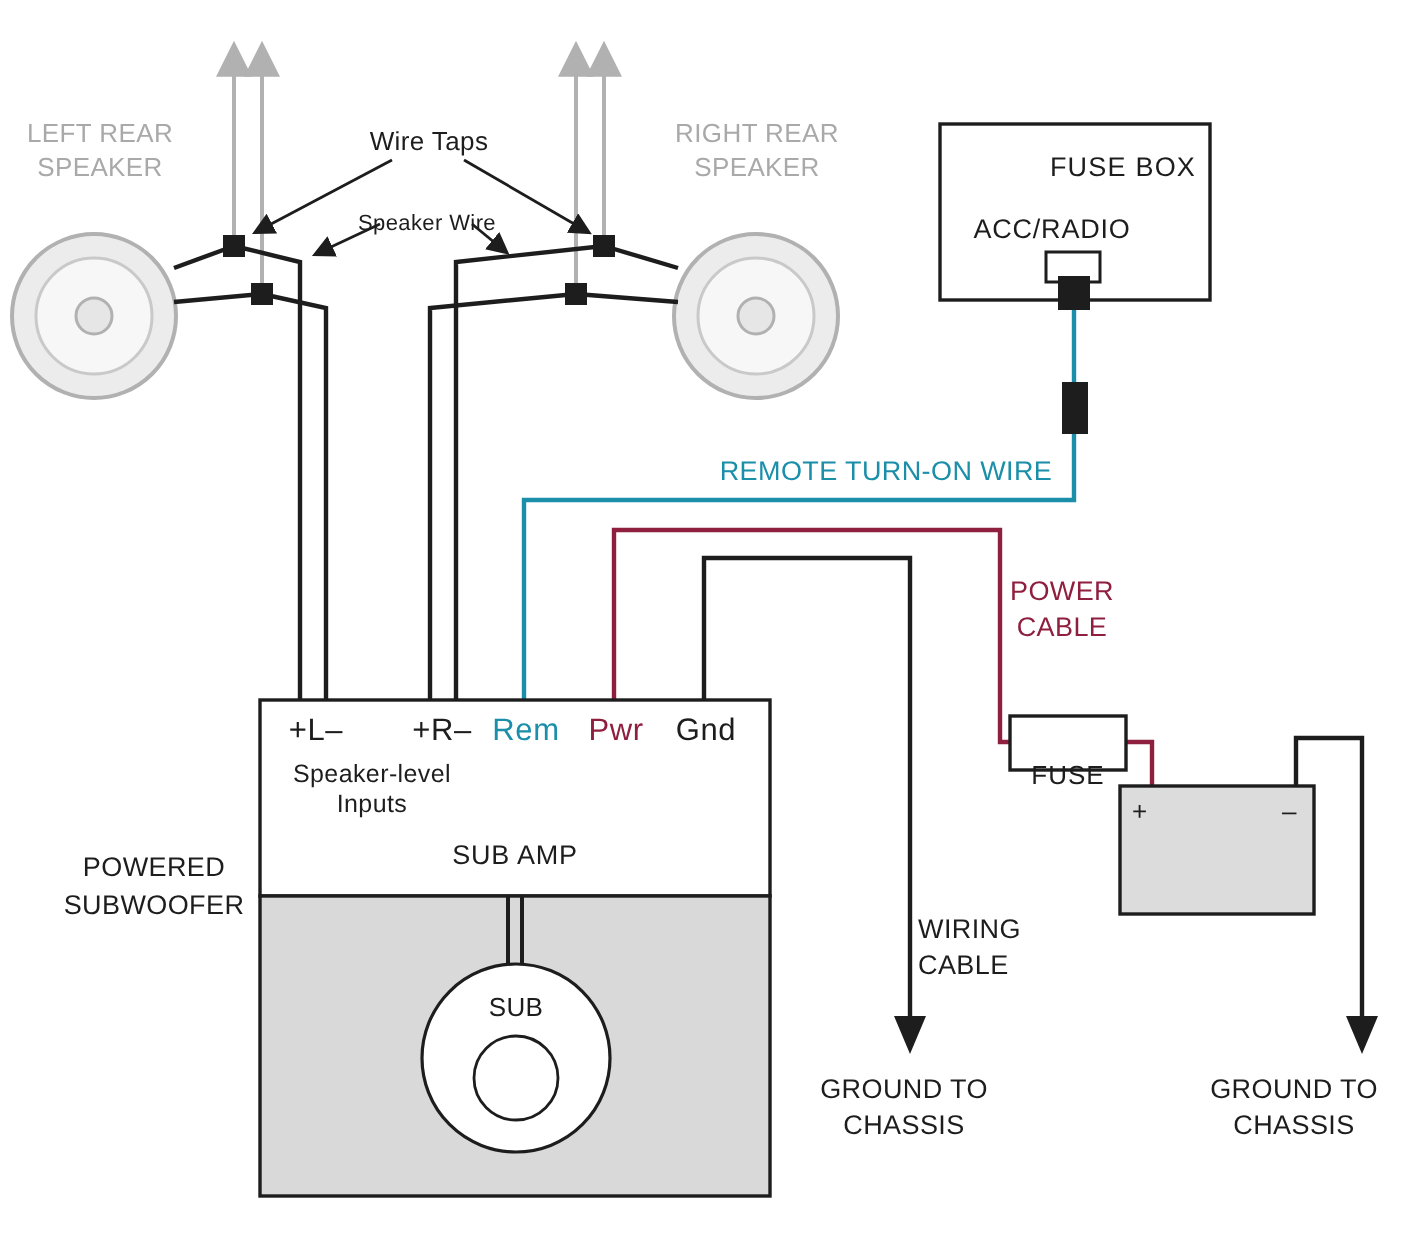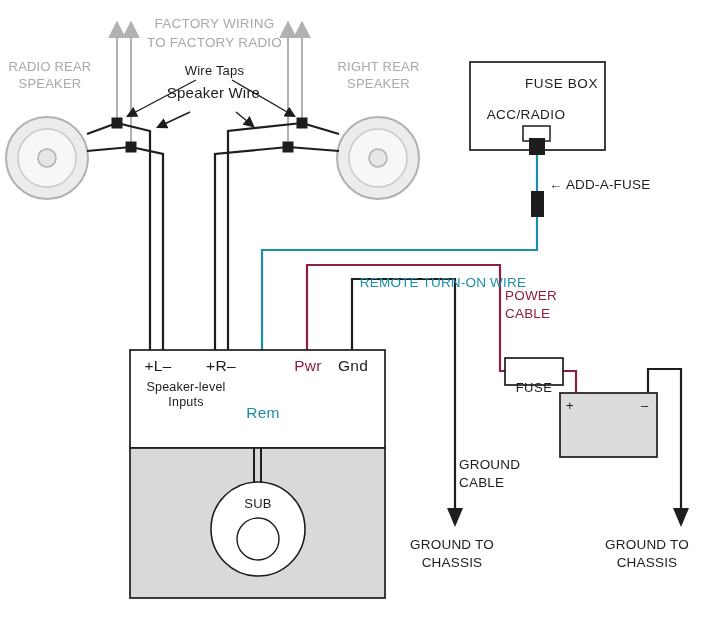--- a/index.html
+++ b/index.html
@@ -5,22 +5,22 @@
   html,body { margin:0; padding:0; background:#fff; }
   .stage {
     position:relative; width:704px; height:618px; background:#fff;
     font-family:"Liberation Sans","DejaVu Sans",sans-serif;
     color:var(--ink); overflow:hidden;
   }
   .stage svg { position:absolute; left:0; top:0; }
   .lbl { position:absolute; white-space:pre-line; line-height:18px; font-size:13.5px; letter-spacing:.2px; }
   .center { text-align:center; }
   .gray  { color:var(--gray_text); }
-  .teal  { color:var(--teal);margin-top:47px; }
-  .maroon{ color:var(--maroon); }
+  .teal  { color:var(--teal); }
+  .maroon{ color:var(--maroon);text-align:center; }
   .ink   { color:var(--ink); }
   .small { font-size:12.5px; line-height:15px; }
   .term  { font-size:15.5px; letter-spacing:.3px; }
   .flexc { display:flex; align-items:center; justify-content:center; }
 
   
   .wire-black  { stroke:var(--ink); stroke-width:2.2; fill:none; }
   .wire-thin   { stroke:var(--ink); stroke-width:1.4; fill:none; }
   .wire-gray   { stroke:var(--gray); stroke-width:2; fill:none; }
   .wire-teal   { stroke:var(--teal); stroke-width:2.2; fill:none; }
@@ -108,52 +108,52 @@
     <rect class="batt" x="560" y="393" width="97" height="64"></rect>
 
     <rect class="box" x="130" y="350" width="255" height="98"></rect>
     <rect class="boxfill" x="130" y="448" width="255" height="150"></rect>
     <path class="wire-black" d="M254,448 L254,483" style="stroke-width:2"></path>
     <path class="wire-black" d="M261,448 L261,483" style="stroke-width:2"></path>
     <circle cx="258" cy="529" r="47" fill="#fff" stroke="var(--ink)" stroke-width="1.6"></circle>
     <circle cx="258" cy="539" r="21" fill="#fff" stroke="var(--ink)" stroke-width="1.4"></circle>
   </svg>
 
-  <div class="lbl gray center" style="left:142px; top:14px; width:145px; line-height:19px;">FACTORY WIRING
-TO FACTORY RADIO</div>
-  <div class="lbl gray center" style="left:4px; top:58px; width:92px; font-size:13px; line-height:17px;">RADIO REAR
+  <div class="lbl gray center" style="left:4px; top:58px; width:92px; font-size:13px; line-height:17px;">LEFT REAR
 SPEAKER</div>
   <div class="lbl gray center" style="left:330px; top:58px; width:97px; font-size:13px; line-height:17px;">RIGHT REAR
 SPEAKER</div>
 
   <div class="lbl ink center" style="left:172px; top:62px; width:85px; font-size:13px;">Wire Taps</div>
-  <div class="lbl ink center" style="left:166px; top:84px; width:95px; font-size:15px;">Speaker Wire</div>
+  <div class="lbl ink center" style="left:166px; top:103px; width:95px; font-size:11px;">Speaker Wire</div>
 
   <div class="lbl ink center" style="left:494px; top:75px; width:135px; letter-spacing:.6px;">FUSE BOX</div>
   <div class="lbl ink center" style="left:470px; top:106px; width:112px; letter-spacing:.4px;">ACC/RADIO</div>
-  <div class="lbl ink" style="left:549px; top:176px;">← ADD-A-FUSE</div>
 
   <div class="lbl teal center" style="left:352px; top:227px; width:182px;">REMOTE TURN-ON WIRE</div>
   <div class="lbl maroon" style="left:505px; top:287px;">POWER
 CABLE</div>
   <div class="lbl ink flexc" style="left:505px; top:374px; width:58px; height:27px; font-size:13px; letter-spacing:.5px;">FUSE</div>
 
   <div class="lbl ink" style="left:566px; top:397px; font-size:13px;">+</div>
   <div class="lbl ink" style="left:641px; top:397px; font-size:13px;">–</div>
 
   <div class="lbl ink term center" style="left:138px; top:357px; width:40px;">+L–</div>
   <div class="lbl ink term center" style="left:201px; top:357px; width:40px;">+R–</div>
   <div class="lbl teal term center" style="left:243px; top:357px; width:40px;">Rem</div>
   <div class="lbl maroon term center" style="left:288px; top:357px; width:40px;">Pwr</div>
   <div class="lbl ink term center" style="left:333px; top:357px; width:40px;">Gnd</div>
   <div class="lbl ink small center" style="left:131px; top:380px; width:110px;">Speaker-level
 Inputs</div>
+  <div class="lbl ink center" style="left:130px; top:419px; width:255px; letter-spacing:.4px;">SUB AMP</div>
 
+  <div class="lbl ink center" style="left:28px; top:425px; width:98px; line-height:18.5px;">POWERED
+SUBWOOFER</div>
   <div class="lbl ink center" style="left:233px; top:495px; width:50px; font-size:13px;">SUB</div>
 
-  <div class="lbl ink" style="left:459px; top:456px;">GROUND
+  <div class="lbl ink" style="left:459px; top:456px;">WIRING
 CABLE</div>
   <div class="lbl ink center" style="left:402px; top:536px; width:100px;">GROUND TO
 CHASSIS</div>
   <div class="lbl ink center" style="left:597px; top:536px; width:100px;">GROUND TO
 CHASSIS</div>
 
 </div>
 
 </body></html>

